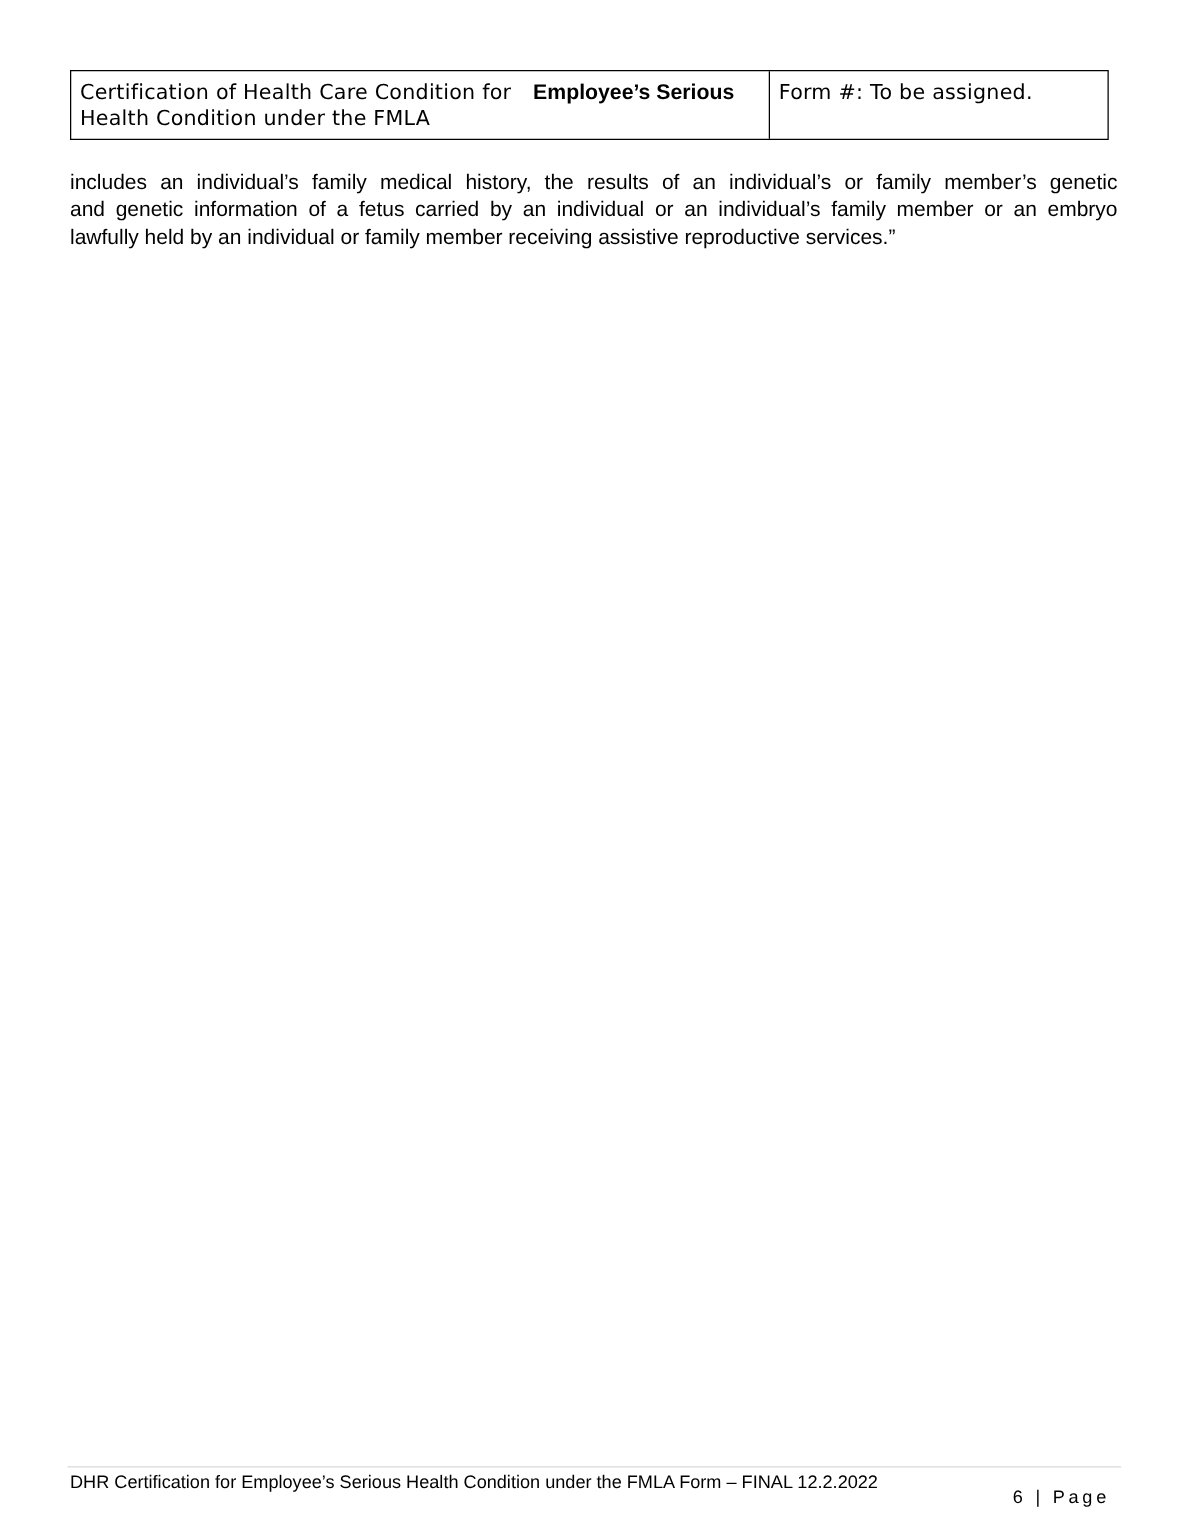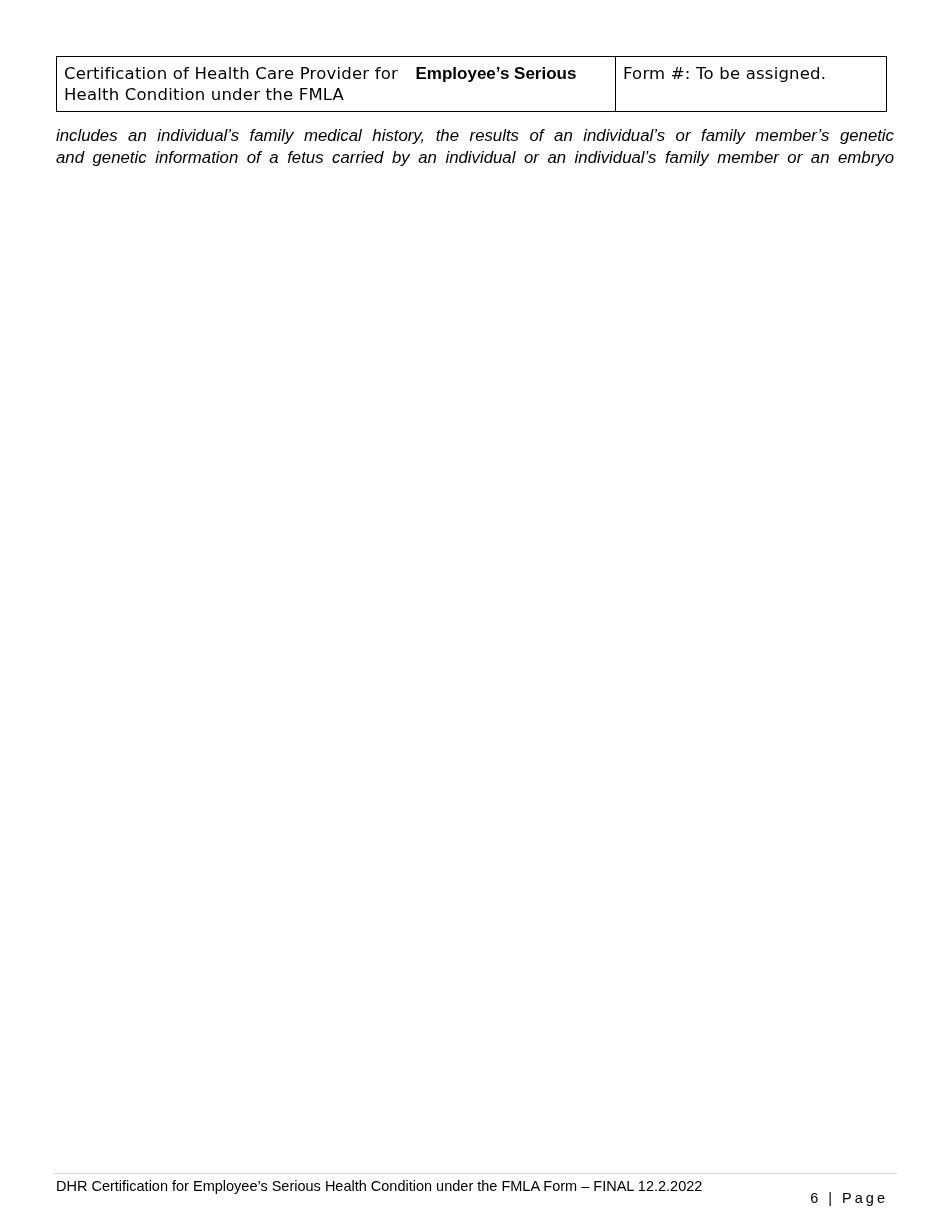--- a/index.html
+++ b/index.html
@@ -43,27 +43,26 @@
     .bold-part {
       font-family: "Liberation Sans", sans-serif;
       font-weight: bold;
       font-size: 17px;
       letter-spacing: 0;
       padding-left: 12px;
     }
     .body-text {
       position: absolute;
       left: 56px;
-      top: 125px;
+      top: 135px;
       width: 838px;
       font-family: "Liberation Sans", sans-serif;
       font-size: 16.8px;
       line-height: 22px;
       text-align: justify;
-      font-style: italic;
     }
     .body-line {
       display: block;
       white-space: nowrap;
       text-align-last: justify;
     }
     .body-line.last {
       text-align-last: left;
     }
     .footer-rule {
@@ -91,30 +90,31 @@
       letter-spacing: 3px;
       padding-right: 4px;
       margin-top: 12px;
     }
   </style>
 </head>
 <body>
 
 <div class="header-table">
   <div class="cell-left">
-    <div><span>Certification of Health Care Provider for </span><span class="bold-part">Employee’s Serious</span></div>
+    <div><span>Certification of Health Care Condition for </span><span class="bold-part">Employee’s Serious</span></div>
     <div>Health Condition under the FMLA</div>
   </div>
   <div class="cell-right">
     <div>Form #: To be assigned.</div>
   </div>
 </div>
 
 <div class="body-text">
   <span class="body-line">includes an individual’s family medical history, the results of an individual’s or family member’s genetic</span>
   <span class="body-line">and genetic information of a fetus carried by an individual or an individual’s family member or an embryo</span>
+  <span class="body-line last">lawfully held by an individual or family member receiving assistive reproductive services.”</span>
 </div>
 
 <div class="footer-rule"></div>
 <div class="footer">
   <span>DHR Certification for Employee’s Serious Health Condition under the FMLA Form – FINAL 12.2.2022</span>
   <span class="footer-page">6 | Page</span>
 </div>
 
 </body></html>

